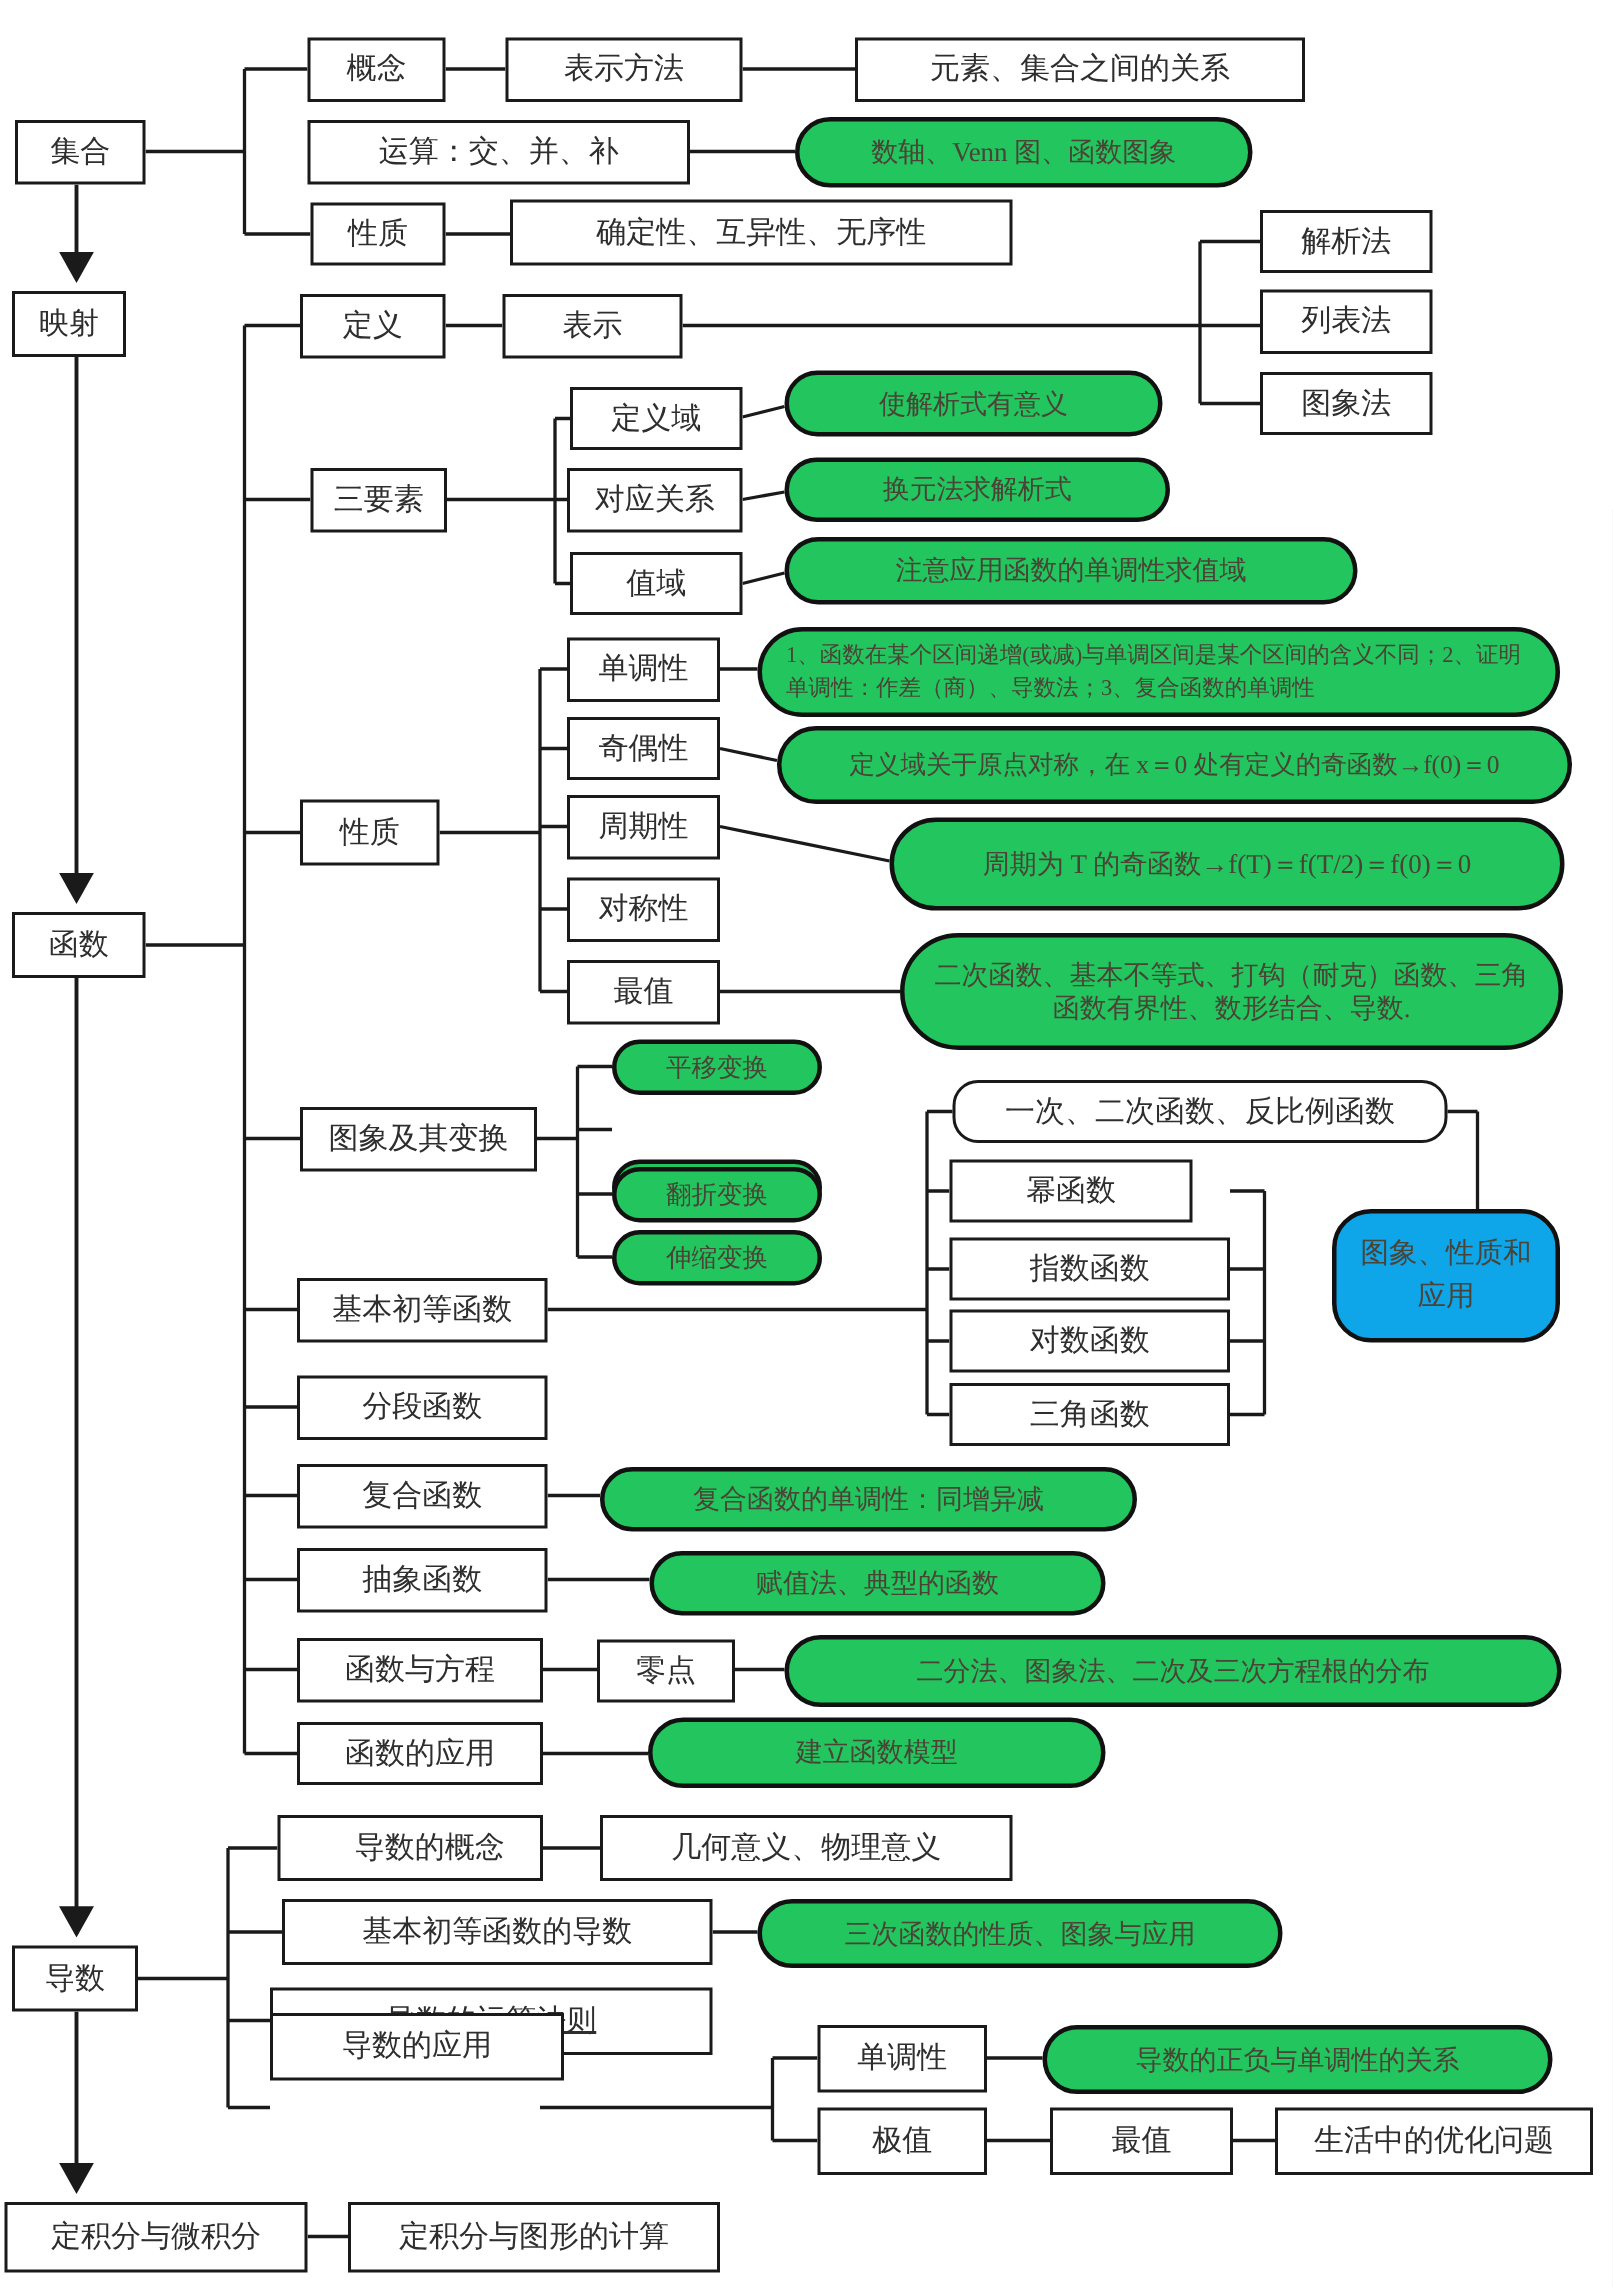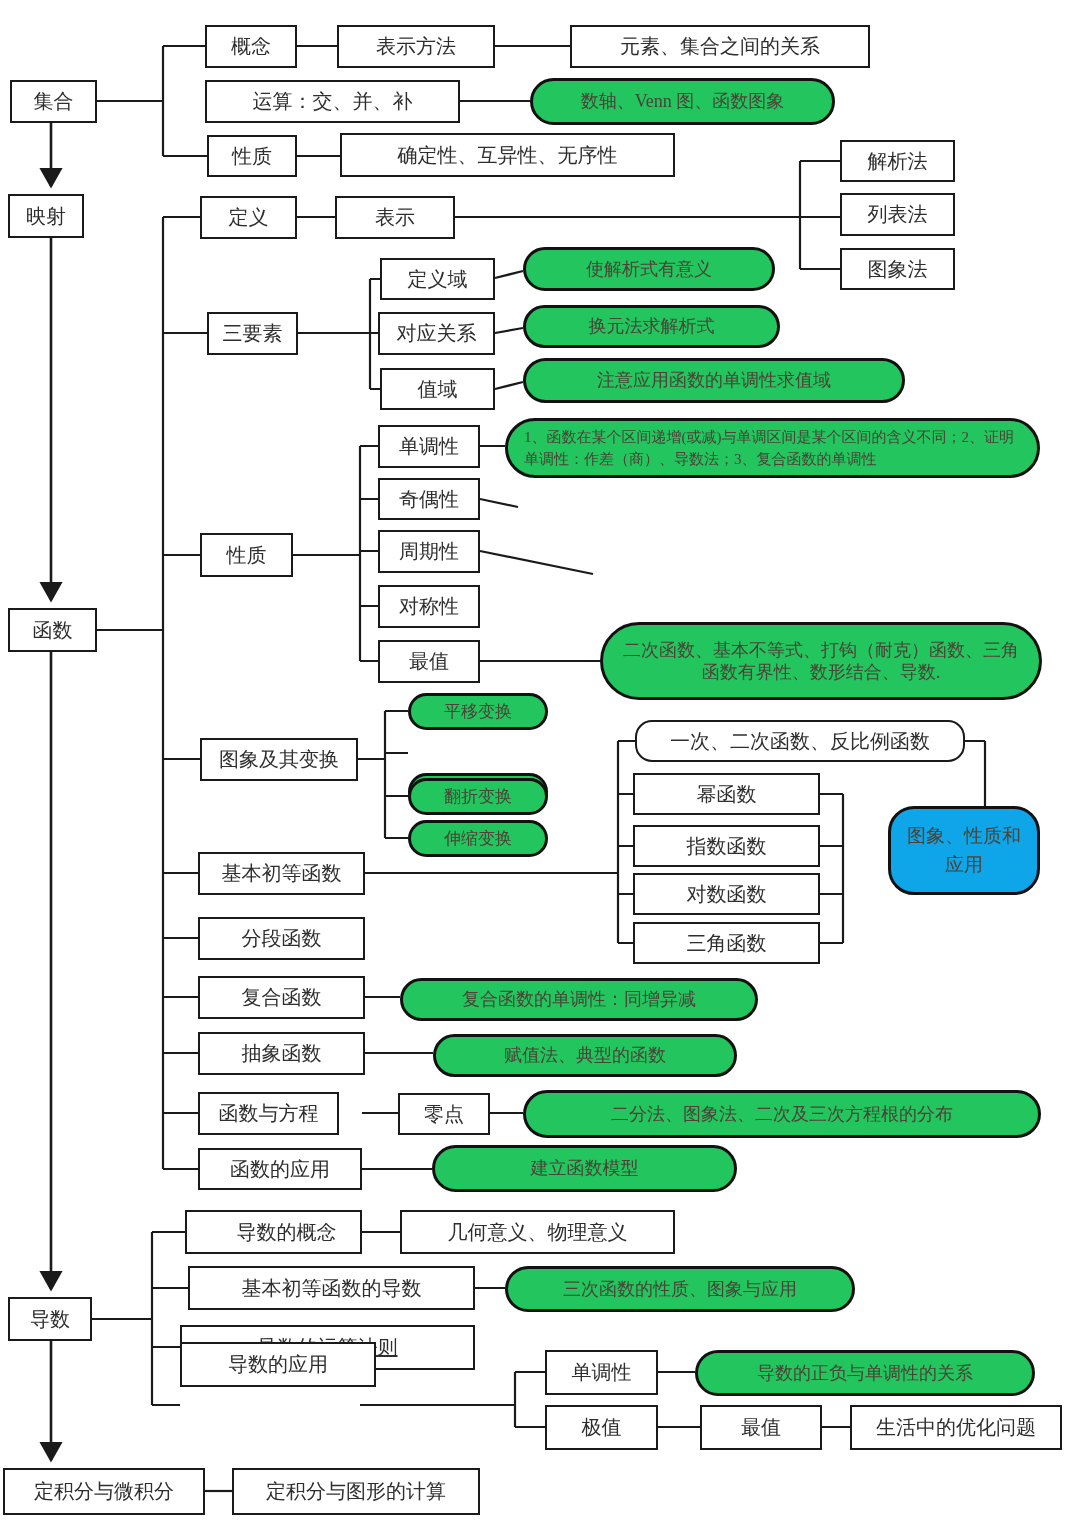--- a/index.html
+++ b/index.html
@@ -105,39 +105,41 @@
     <div class="node pill" style="left: 523px; top: 247px; width: 252px; min-height: 44px;">使解析式有意义</div>
     <div class="node pill" style="left: 523px; top: 305px; width: 257px; min-height: 43px;">换元法求解析式</div>
     <div class="node pill" style="left: 523px; top: 358px; width: 382px; min-height: 45px;">注意应用函数的单调性求值域</div>
     <div class="node" style="left: 200px; top: 533px; width: 93px; min-height: 44px;">性质</div>
     <div class="node" style="left: 378px; top: 425px; width: 102px; min-height: 43px;">单调性</div>
     <div class="node" style="left: 378px; top: 478px; width: 102px; min-height: 42px;">奇偶性</div>
     <div class="node" style="left: 378px; top: 530px; width: 102px; min-height: 43px;">周期性</div>
     <div class="node" style="left: 378px; top: 585px; width: 102px; min-height: 43px;">对称性</div>
     <div class="node" style="left: 378px; top: 640px; width: 102px; min-height: 43px;">最值</div>
     <div class="node pill left" style="left: 505px; top: 418px; width: 535px; min-height: 60px;">1、函数在某个区间递增(或减)与单调区间是某个区间的含义不同；2、证明单调性：作差（商）、导数法；3、复合函数的单调性</div>
+    <div class="node pill small" style="left: 518px; top: 484px; width: 530px; min-height: 52px;">定义域关于原点对称，在 x＝0 处有定义的奇函数→f(0)＝0</div>
+    <div class="node pill" style="left: 593px; top: 545px; width: 450px; min-height: 62px;">周期为 T 的奇函数→f(T)＝f(T/2)＝f(0)＝0</div>
     <div class="node pill" style="left: 600px; top: 622px; width: 442px; min-height: 78px;">二次函数、基本不等式、打钩（耐克）函数、三角函数有界性、数形结合、导数.</div>
     <div class="node" style="left: 200px; top: 738px; width: 158px; min-height: 43px;">图象及其变换</div>
     <div class="node pill small" style="left: 408px; top: 693px; width: 140px; min-height: 37px;">平移变换</div>
     <div class="node pill small" style="left: 408px; top: 773px; width: 140px; min-height: 37px; font-family: Liberation Serif, serif;">对称变换</div>
     <div class="node pill small" style="left: 408px; top: 778px; width: 140px; min-height: 37px;">翻折变换</div>
     <div class="node pill small" style="left: 408px; top: 820px; width: 140px; min-height: 37px;">伸缩变换</div>
     <div class="node" style="left: 198px; top: 852px; width: 167px; min-height: 43px;">基本初等函数</div>
     <div class="node" style="left: 635px; top: 720px; width: 330px; min-height: 42px; border-radius: 17px;">一次、二次函数、反比例函数</div>
-    <div class="node" style="left: 633px; top: 773px; width: 187px; min-height: 42px;">幂函数</div>
+    <div class="node" style="left: 633px; top: 773px; width: 162px; min-height: 42px;">幂函数</div>
     <div class="node" style="left: 633px; top: 825px; width: 187px; min-height: 42px;">指数函数</div>
     <div class="node" style="left: 633px; top: 873px; width: 187px; min-height: 42px;">对数函数</div>
     <div class="node" style="left: 633px; top: 922px; width: 187px; min-height: 42px;">三角函数</div>
     <div class="node roundrect" style="left: 888px; top: 806px; width: 152px; min-height: 89px;">图象、性质和应用</div>
     <div class="node" style="left: 198px; top: 917px; width: 167px; min-height: 43px;">分段函数</div>
     <div class="node" style="left: 198px; top: 976px; width: 167px; min-height: 43px;">复合函数</div>
     <div class="node pill" style="left: 400px; top: 978px; width: 358px; min-height: 43px;">复合函数的单调性：同增异减</div>
     <div class="node" style="left: 198px; top: 1032px; width: 167px; min-height: 43px;">抽象函数</div>
     <div class="node pill" style="left: 433px; top: 1034px; width: 304px; min-height: 43px;">赋值法、典型的函数</div>
-    <div class="node" style="left: 198px; top: 1092px; width: 141px; min-height: 43px;">函数与方程</div>
+    <div class="node" style="left: 198px; top: 1092px; width: 164px; min-height: 43px;">函数与方程</div>
     <div class="node" style="left: 398px; top: 1093px; width: 92px; min-height: 42px;">零点</div>
     <div class="node pill" style="left: 523px; top: 1090px; width: 518px; min-height: 48px;">二分法、图象法、二次及三次方程根的分布</div>
     <div class="node" style="left: 198px; top: 1148px; width: 164px; min-height: 42px;">函数的应用</div>
     <div class="node pill" style="left: 432px; top: 1145px; width: 305px; min-height: 47px;">建立函数模型</div>
     <div class="node" style="left: 185px; top: 1210px; width: 177px; min-height: 44px; padding-left: 32px;">导数的概念</div>
     <div class="node" style="left: 400px; top: 1210px; width: 275px; min-height: 44px;">几何意义、物理意义</div>
     <div class="node" style="left: 188px; top: 1266px; width: 287px; min-height: 44px;">基本初等函数的导数</div>
     <div class="node pill" style="left: 505px; top: 1266px; width: 350px; min-height: 46px;">三次函数的性质、图象与应用</div>
     <div class="node" style="left: 180px; top: 1325px; width: 295px; min-height: 45px; text-decoration: underline;">导数的运算法则</div>
     <div class="node" style="left: 180px; top: 1342px; width: 196px; min-height: 45px;">导数的应用</div>

